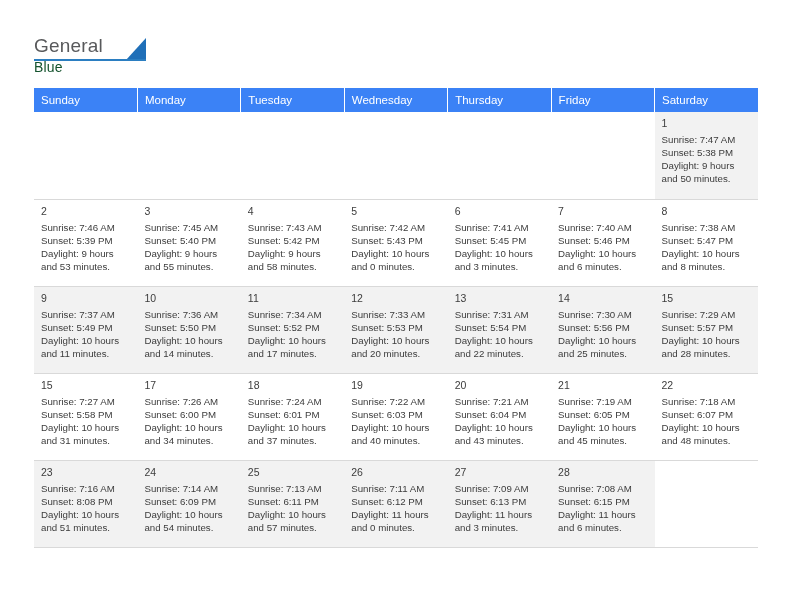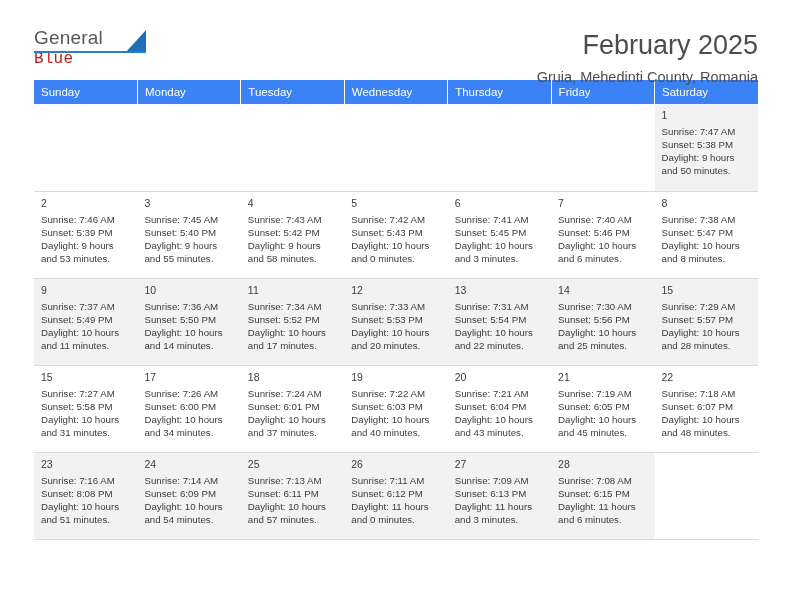--- a/index.html
+++ b/index.html
@@ -13,21 +13,21 @@
     font-family: "Liberation Sans", sans-serif;
     color: #333333;
     position: relative;
     overflow: hidden;
   }
   .page {
     position: relative;
     width: 792px;
     height: 612px;
     box-sizing: border-box;
-    padding: 0 34px;
+    padding: 8px 34px;
   }
   
   .header {
     display: flex;
     align-items: flex-start;
     justify-content: space-between;
     padding-top: 28px;
     height: 68px;
     box-sizing: border-box;
   }
@@ -37,26 +37,25 @@
     height: 44px;
     user-select: none;
   }
   .logo-general {
     font-size: 19px;
     color: #58595b;
     letter-spacing: .2px;
     line-height: 20px;
   }
   .logo-blue {
-    font-size: 16px;
-    color: #b91c1c;
+    font-size: 14px;
+    color: #14532d;
     letter-spacing: .2px;
     line-height: 20px;
     margin-top: 1px;
-    font-family: Liberation Mono, monospace;
   }
   .logo-tri {
     position: absolute;
     right: 18px;
     top: 2px;
     width: 0;
     height: 0;
     border-left: 20px solid transparent;
     border-bottom: 22px solid #1f6fb8;
   }
@@ -129,24 +128,20 @@
 <body>
 
 <div class="page">
 
   <div class="header">
     <div class="logo">
       <div class="logo-tri"></div>
       <div class="logo-general">General</div>
       <div class="logo-underline"></div>
       <div class="logo-blue">Blue</div>
-    </div>
-    <div class="title-wrap">
-      <div class="month-title">February 2025</div>
-      <div class="subtitle">Gruia, Mehedinti County, Romania</div>
     </div>
   </div>
 
   <table class="calendar">
     <thead>
       <tr>
         <th>Sunday</th>
         <th>Monday</th>
         <th>Tuesday</th>
         <th>Wednesday</th>

